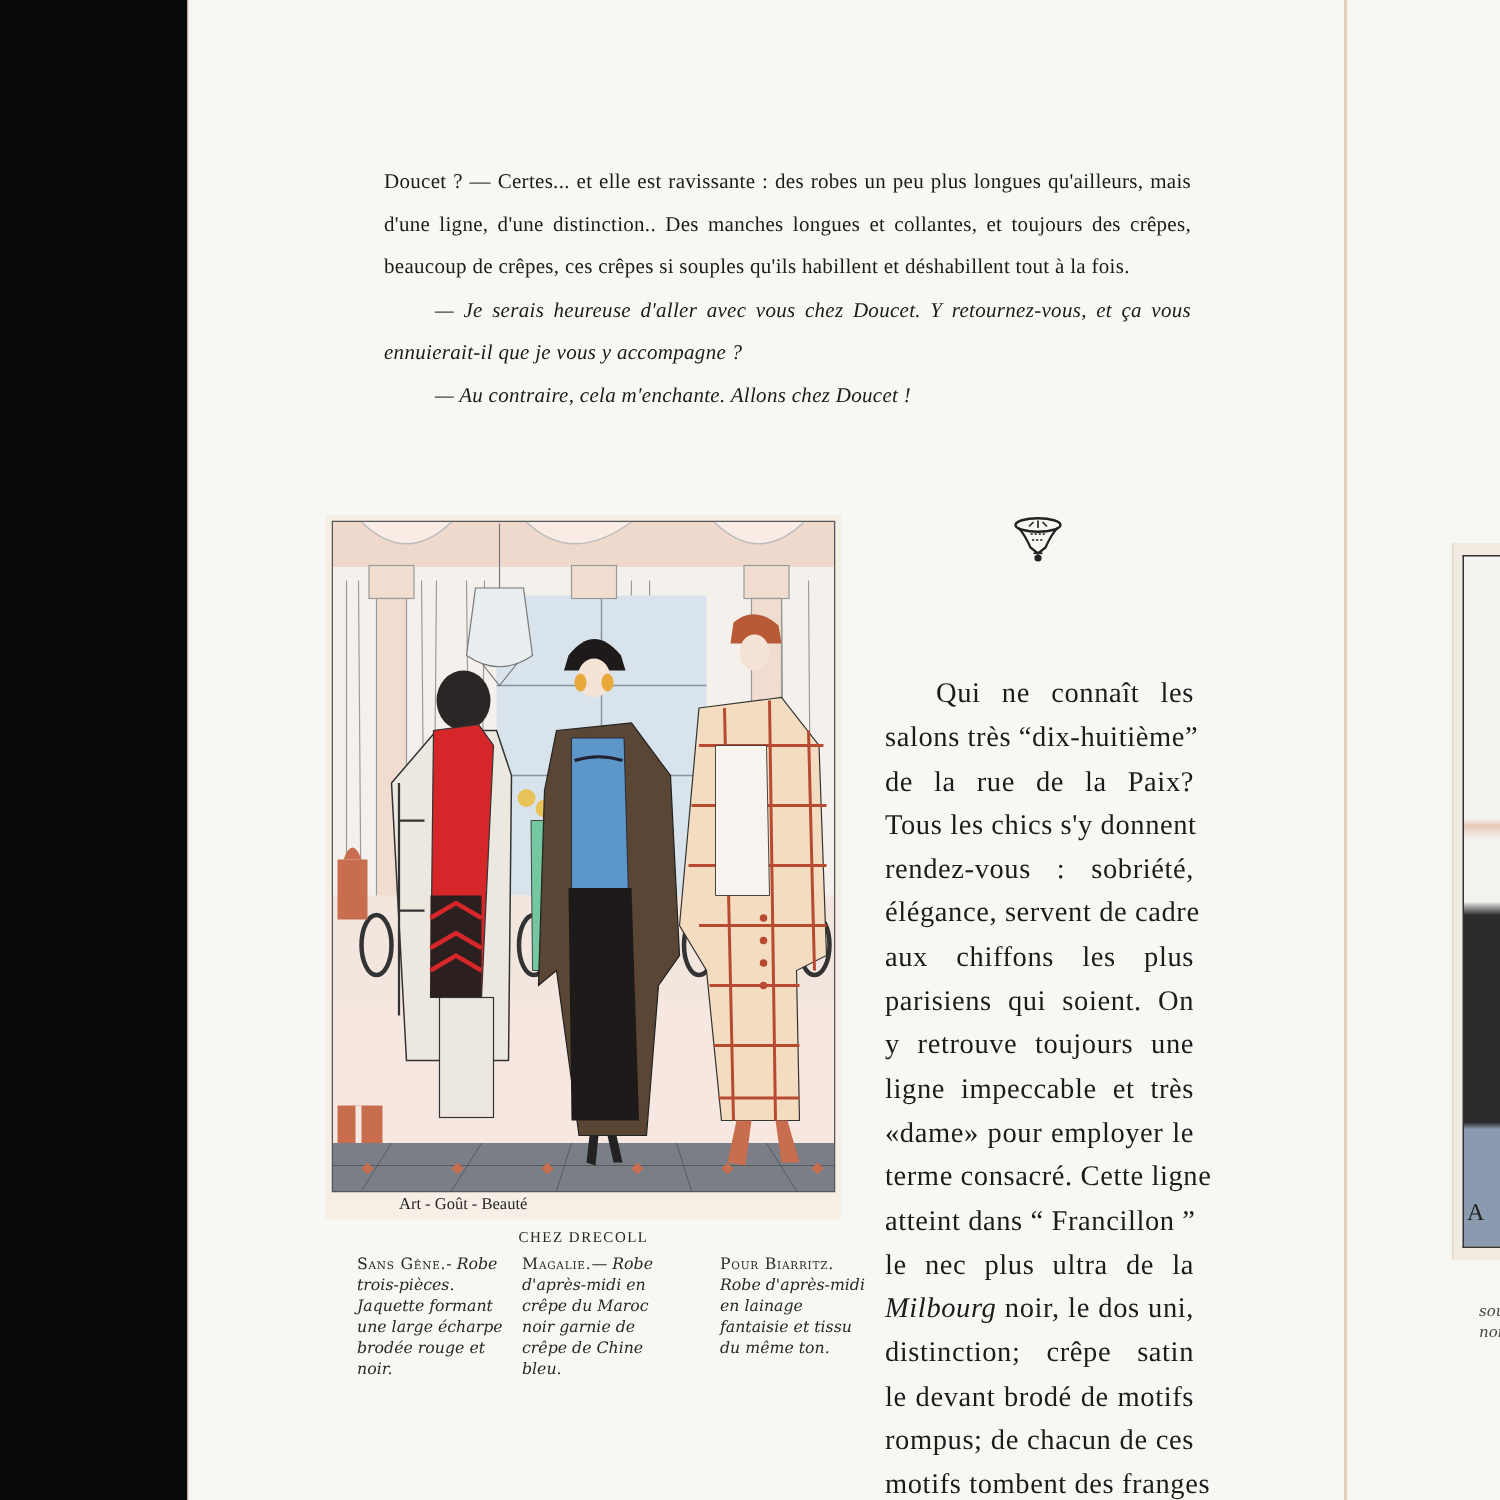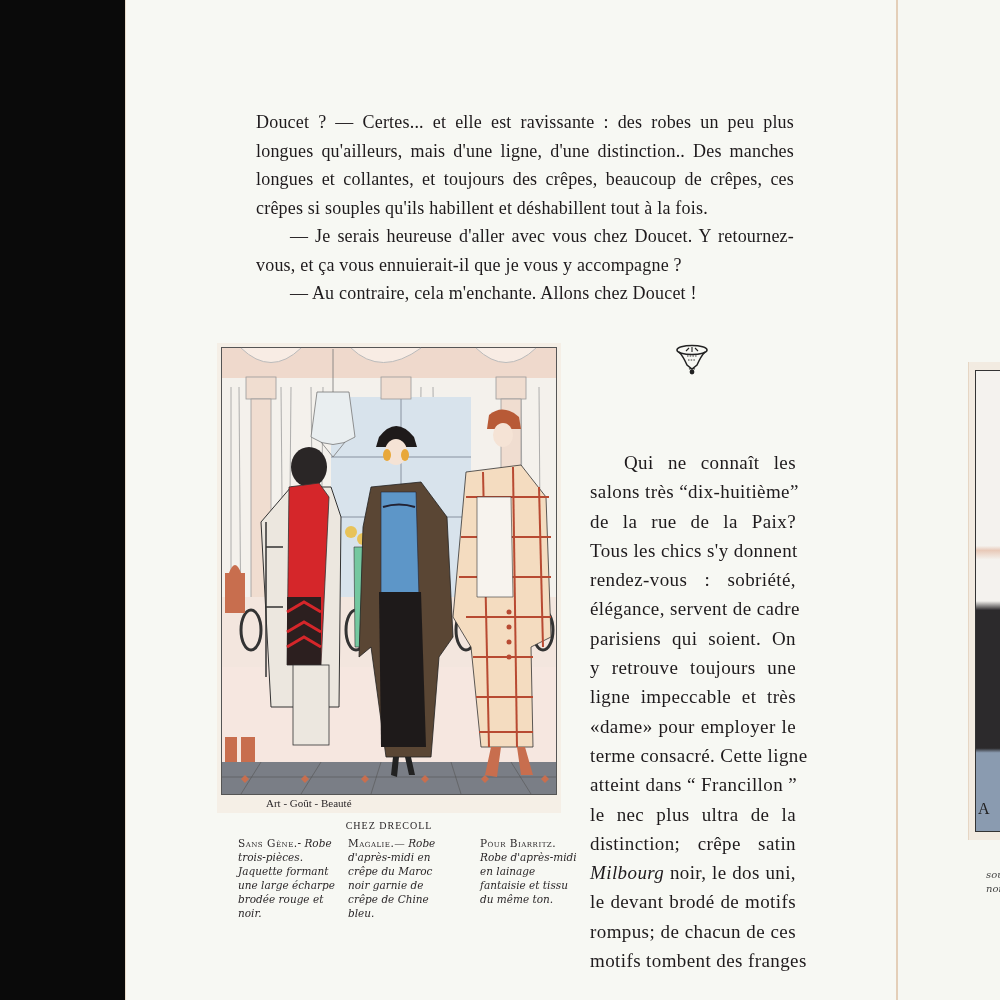--- a/index.html
+++ b/index.html
@@ -33,25 +33,25 @@
   .next-plate-letter {
     position:absolute; left:978px; top:800px; font-size:16px; color:#222;
   }
   .next-caption {
     position:absolute; left:986px; top:868px; font-size:10px; font-style:italic; color:#444; line-height:14px;
     font-family:"DejaVu Serif",serif;
   }
 
   .body-text {
     position:absolute; left:256px; top:108px; width:538px;
-    font-size:18px; line-height:28.5px; color:#1e1a1c; text-align:justify;
+    font-size:14px; line-height:28.5px; color:#1e1a1c; text-align:justify;
     letter-spacing:0.2px;
   }
   .body-text p { margin:0; }
-  .indent { text-indent:34px; }
+  .indent { text-indent:34px;font-style:italic; }
 
   .ornament {
     position:absolute; left:674px; top:343px; width:36px; height:34px;
   }
 
   .side-text {
     position:absolute; left:590px; top:412px; width:206px;
     font-size:19px; line-height:29.3px; color:#1e1a1c; text-align:justify;
     letter-spacing:0.4px;
     margin-top:36px;
@@ -113,29 +113,30 @@
   </svg>
 </div>
 
 <div class="side-text">
   <span class="line first">Qui ne connaît les</span>
   <span class="line">salons très “dix-huitième”</span>
   <span class="line">de la rue de la Paix?</span>
   <span class="line">Tous les chics s'y donnent</span>
   <span class="line">rendez-vous : sobriété,</span>
   <span class="line">élégance, servent de cadre</span>
+  <span class="line">aux chiffons les plus</span>
   <span class="line">parisiens qui soient. On</span>
   <span class="line">y retrouve toujours une</span>
   <span class="line">ligne impeccable et très</span>
   <span class="line">«dame» pour employer le</span>
   <span class="line">terme consacré. Cette ligne</span>
   <span class="line">atteint dans “ Francillon ”</span>
   <span class="line">le nec plus ultra de la</span>
+  <span class="line"><span class="ital">Milbourg</span> <span>noir, le dos uni,</span></span>
   <span class="line">distinction; crêpe satin</span>
-  <span class="line"><span class="ital">Milbourg</span> <span>noir, le dos uni,</span></span>
   <span class="line">le devant brodé de motifs</span>
   <span class="line">rompus; de chacun de ces</span>
   <span class="line">motifs tombent des franges</span>
 </div>
 
 <div class="plate">
   <svg width="336" height="448" viewBox="0 0 336 448">
 
     <rect x="0.5" y="0.5" width="335" height="447" fill="#fbf8f4" stroke="#555" stroke-width="1"></rect>
 

